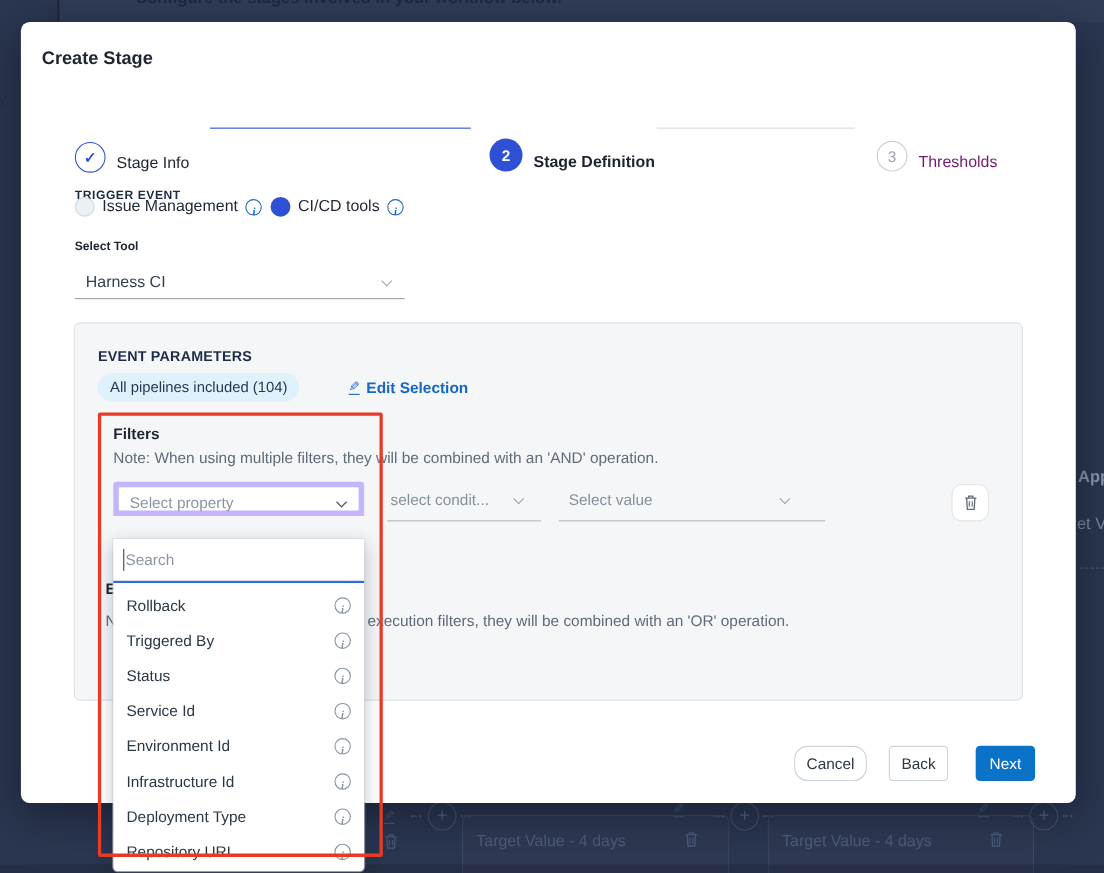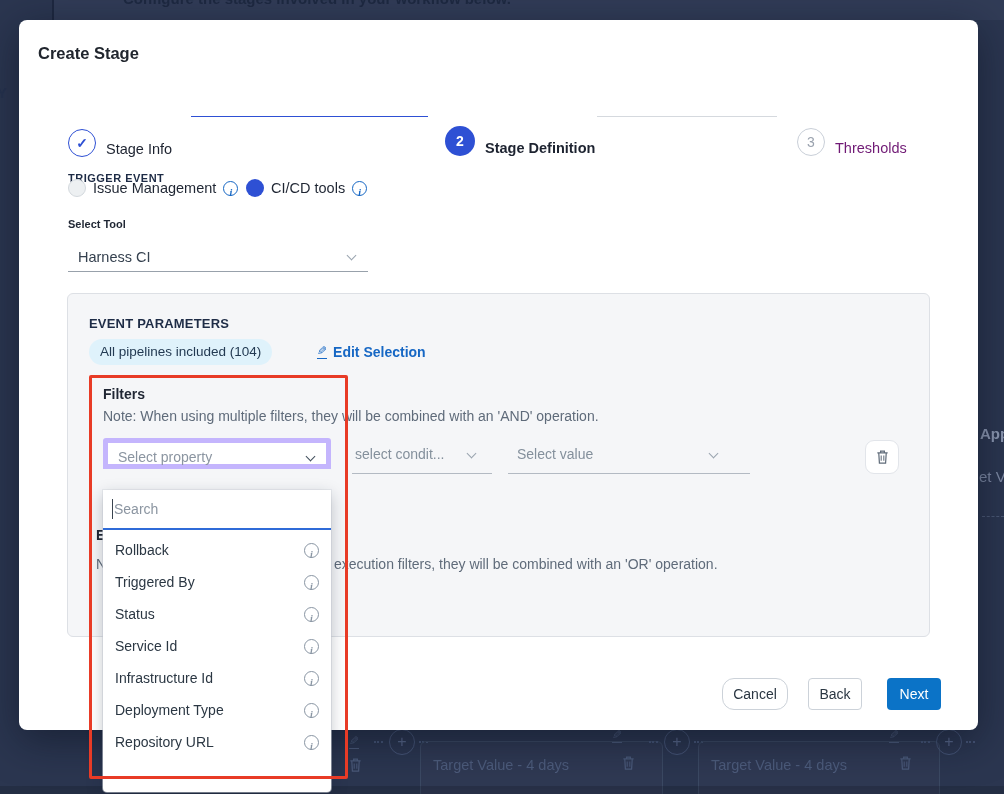--- a/index.html
+++ b/index.html
@@ -276,20 +276,24 @@
       </div>
       <div class="dd-item">
         <span class="dd-item-label">Status</span>
         <span class="info info-gray"></span>
       </div>
       <div class="dd-item">
         <span class="dd-item-label">Service Id</span>
         <span class="info info-gray"></span>
       </div>
       <div class="dd-item">
+        <span class="dd-item-label">Environment Id</span>
+        <span class="info info-gray"></span>
+      </div>
+      <div class="dd-item">
         <span class="dd-item-label">Infrastructure Id</span>
         <span class="info info-gray"></span>
       </div>
       <div class="dd-item">
         <span class="dd-item-label">Deployment Type</span>
         <span class="info info-gray"></span>
       </div>
       <div class="dd-item">
         <span class="dd-item-label">Repository URL</span>
         <span class="info info-gray"></span>

